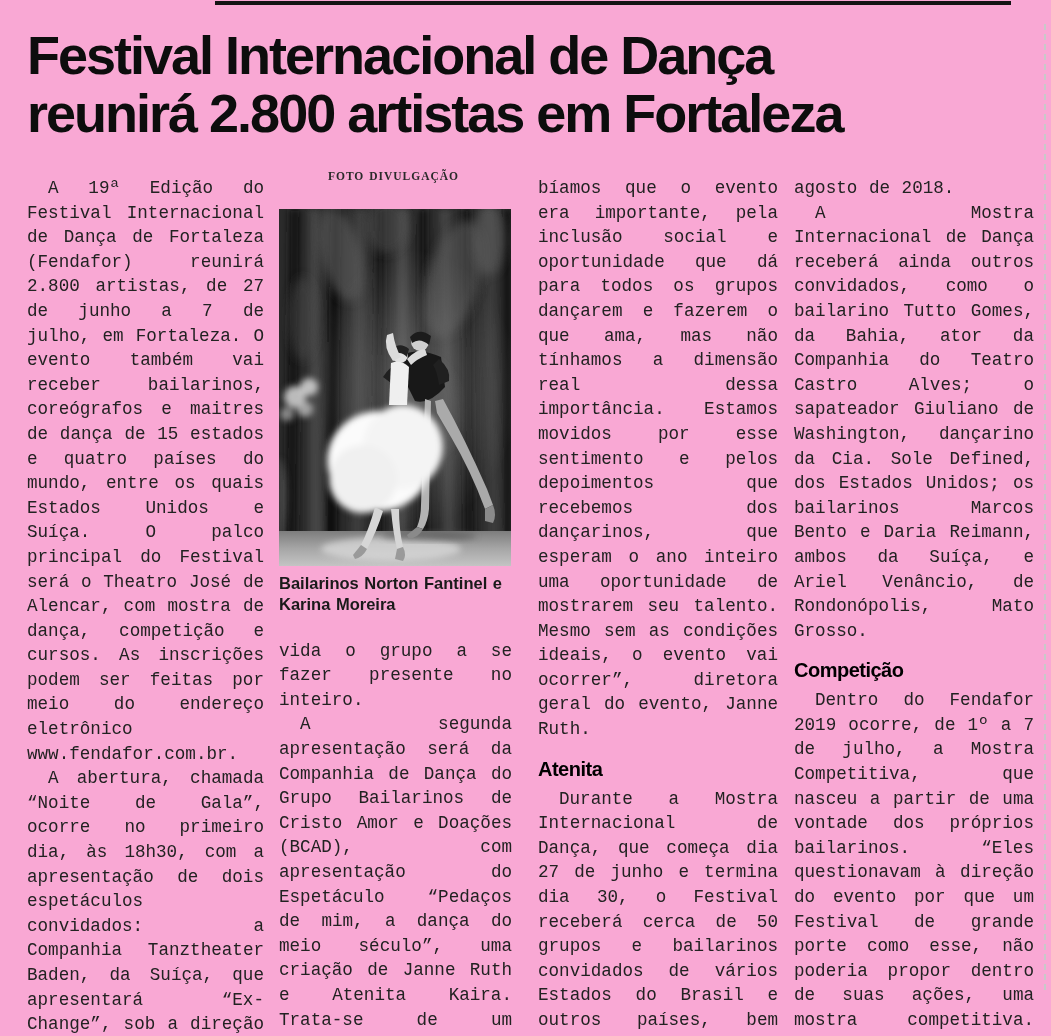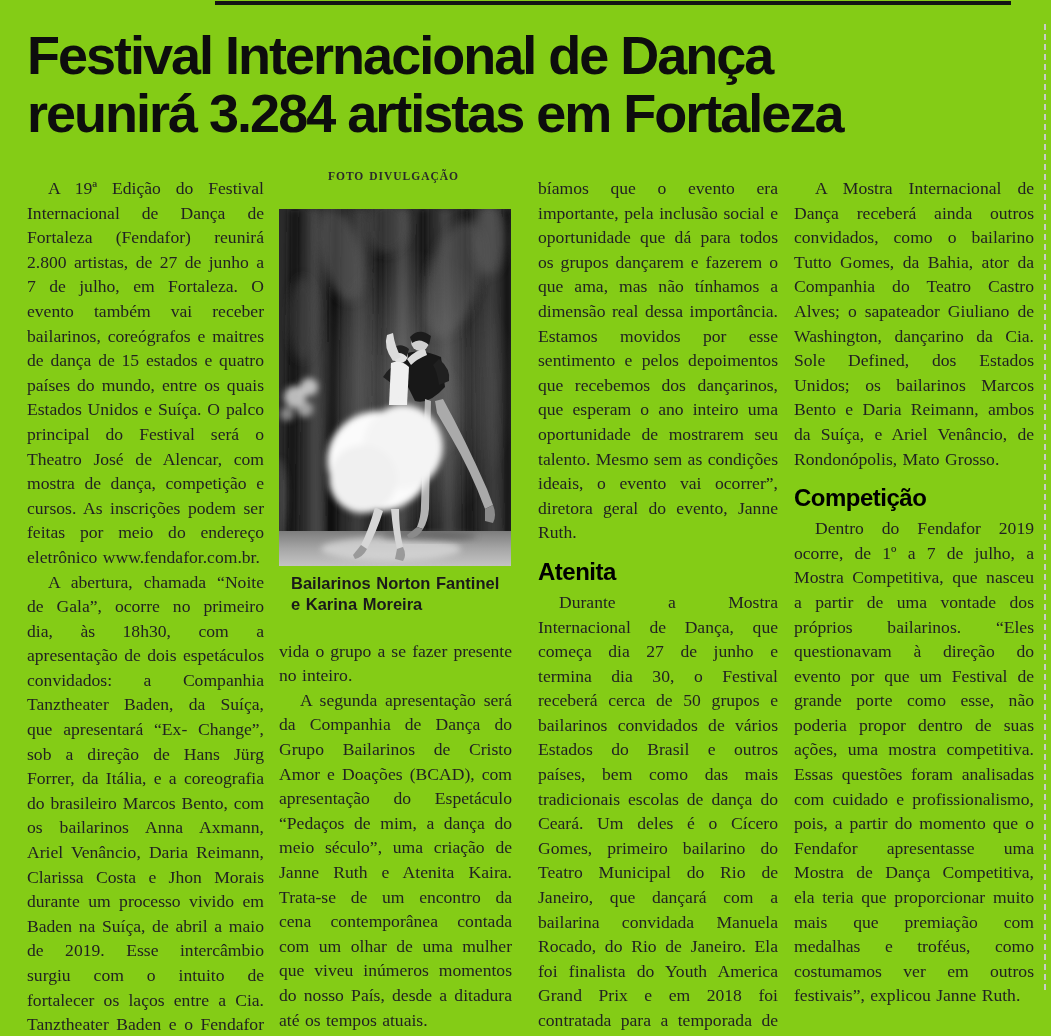--- a/index.html
+++ b/index.html
@@ -1,20 +1,20 @@
 <!DOCTYPE html>
 <html lang="pt-BR"><head>
 <meta charset="utf-8">
 <style>
   html, body { margin: 0; padding: 0; background: #ffffff; }
   #page {
     position: relative;
     width: 1051px;
     height: 1036px;
-    background: #84cc16;
+    background: #f9a8d4;
     font-family: "Liberation Serif", serif;
     color: #1f1f1f;
     overflow: hidden;
   }
   #top-rule {
     position: absolute;
     left: 215px; top: 1px;
     width: 796px; height: 4px;
     background: #141414;
   }
@@ -45,27 +45,27 @@
     text-align: justify;
     hyphens: auto;
     -webkit-hyphens: auto;
     word-spacing: 1px;
     color: #222222;
   }
   #col1 { left: 27px; }
   #col2 { left: 279px; top: 164px; width: 233px; }
   #col3 { left: 538px; width: 240px; }
   #col4 { left: 794px; width: 240px; }
-  .column p { margin: 0; }
+  .column p { margin: 0; font-family: Liberation Mono, monospace; }
   .para-indent { text-indent: 21px; }
   .para-cont { text-indent: 0; }
   .section-heading {
     font-family: "Liberation Sans", sans-serif;
     font-weight: bold;
-    font-size: 24px;
+    font-size: 20px;
     line-height: 26px;
     color: #000000;
     margin: 14px 0 5px 0;
     text-align: left;
     letter-spacing: -0.5px;
   }
   #photo-credit {
     font-size: 11.5px;
     letter-spacing: 1px;
     text-align: center;
@@ -80,35 +80,35 @@
     background: #262626;
     line-height: 0;
   }
   #photo-caption {
     font-family: "Liberation Sans", sans-serif;
     font-weight: bold;
     font-size: 16.5px;
     line-height: 21px;
     color: #1a1a1a;
     text-align: left;
-    margin: 7px 0 0 12px;
+    margin: 7px 0 0 0;
   }
   #col2-text { margin-top: 24px; }
 </style>
 </head>
 <body>
 
 <div id="page">
 
   <div id="top-rule"></div>
   <div id="right-dashes"></div>
 
   <div id="headline">
     <div>Festival Internacional de Dança</div>
-    <div>reunirá 3.284 artistas em Fortaleza</div>
+    <div>reunirá 2.800 artistas em Fortaleza</div>
   </div>
 
   <div class="column" id="col1">
     <p class="para-indent">A 19ª Edição do Festival Internacional de Dança de Fortaleza (Fendafor) reunirá 2.800 artistas, de 27 de junho a 7 de julho, em Fortaleza. O evento também vai receber bailarinos, coreógrafos e maitres de dança de 15 estados e quatro países do mundo, entre os quais Estados Unidos e Suíça. O palco principal do Festival será o Theatro José de Alencar, com mostra de dança, competição e cursos. As inscrições podem ser feitas por meio do endereço eletrônico www.fendafor.com.br.</p>
     <p class="para-indent">A abertura, chamada “Noite de Gala”, ocorre no primeiro dia, às 18h30, com a apresentação de dois espetáculos convidados: a Companhia Tanztheater Baden, da Suíça, que apresentará “Ex- Change”, sob a direção de Hans Jürg Forrer, da Itália, e a coreografia do brasileiro Marcos Bento, com os bailarinos Anna Axmann, Ariel Venâncio, Daria Reimann, Clarissa Costa e Jhon Morais durante um processo vivido em Baden na Suíça, de abril a maio de 2019. Esse intercâmbio surgiu com o intuito de fortalecer os laços entre a Cia. Tanztheater Baden e o Fendafor que há anos con-</p>
   </div>
 
   <div class="column" id="col2">
     <div id="photo-credit">FOTO DIVULGAÇÃO</div>
 
@@ -215,18 +215,19 @@
     </div>
   </div>
 
   <div class="column" id="col3">
     <p class="para-cont">bíamos que o evento era importante, pela inclusão social e oportunidade que dá para todos os grupos dançarem e fazerem o que ama, mas não tínhamos a dimensão real dessa importância. Estamos movidos por esse sentimento e pelos depoimentos que recebemos dos dançarinos, que esperam o ano inteiro uma oportunidade de mostrarem seu talento. Mesmo sem as condições ideais, o evento vai ocorrer”, diretora geral do evento, Janne Ruth.</p>
     <h2 class="section-heading">Atenita</h2>
     <p class="para-indent">Durante a Mostra Internacional de Dança, que começa dia 27 de junho e termina dia 30, o Festival receberá cerca de 50 grupos e bailarinos convidados de vários Estados do Brasil e outros países, bem como das mais tradicionais escolas de dança do Ceará. Um deles é o Cícero Gomes, primeiro bailarino do Teatro Municipal do Rio de Janeiro, que dançará com a bailarina convidada Manuela Rocado, do Rio de Janeiro. Ela foi finalista do Youth America Grand Prix e em 2018 foi contratada para a temporada de Coppélia do Ballet do Theatro Municipal da capital fluminense em</p>
   </div>
 
   <div class="column" id="col4">
+    <p class="para-cont">agosto de 2018.</p>
     <p class="para-indent">A Mostra Internacional de Dança receberá ainda outros convidados, como o bailarino Tutto Gomes, da Bahia, ator da Companhia do Teatro Castro Alves; o sapateador Giuliano de Washington, dançarino da Cia. Sole Defined, dos Estados Unidos; os bailarinos Marcos Bento e Daria Reimann, ambos da Suíça, e Ariel Venâncio, de Rondonópolis, Mato Grosso.</p>
     <h2 class="section-heading">Competição</h2>
     <p class="para-indent">Dentro do Fendafor 2019 ocorre, de 1º a 7 de julho, a Mostra Competitiva, que nasceu a partir de uma vontade dos próprios bailarinos. “Eles questionavam à direção do evento por que um Festival de grande porte como esse, não poderia propor dentro de suas ações, uma mostra competitiva. Essas questões foram analisadas com cuidado e profissionalismo, pois, a partir do momento que o Fendafor apresentasse uma Mostra de Dança Competitiva, ela teria que proporcionar muito mais que premiação com medalhas e troféus, como costumamos ver em outros festivais”, explicou Janne Ruth.</p>
   </div>
 
 </div>
 
 </body></html>

